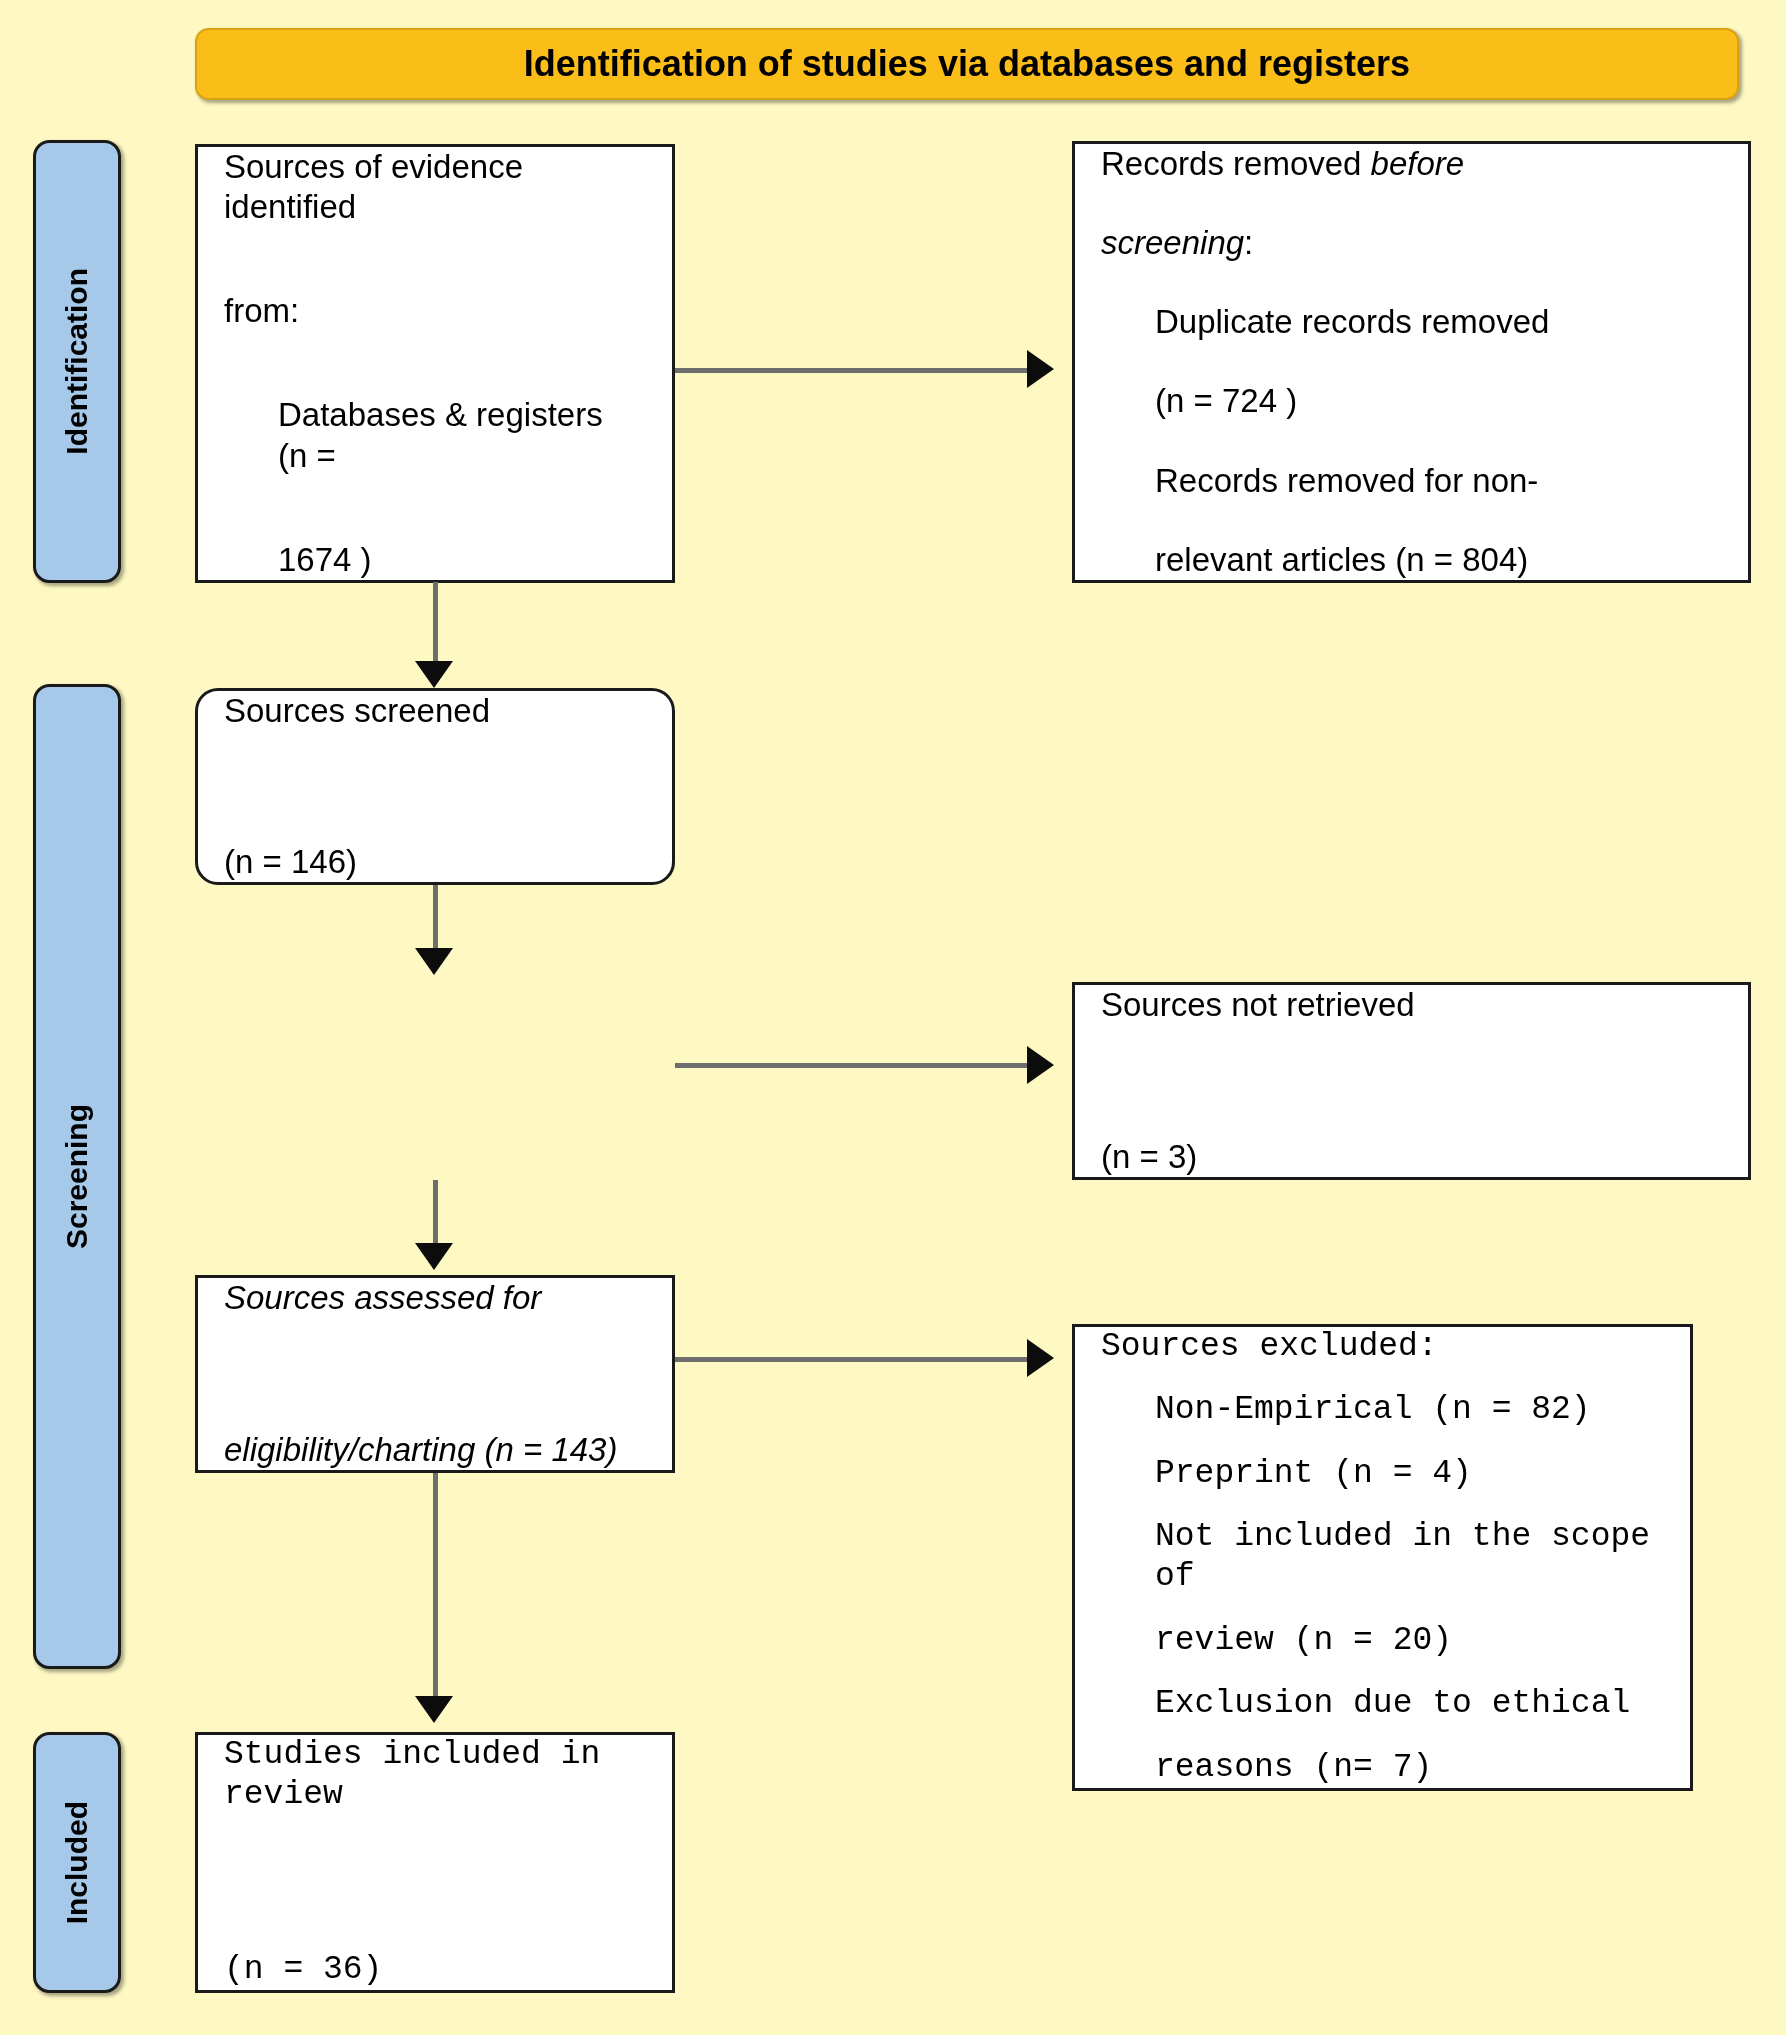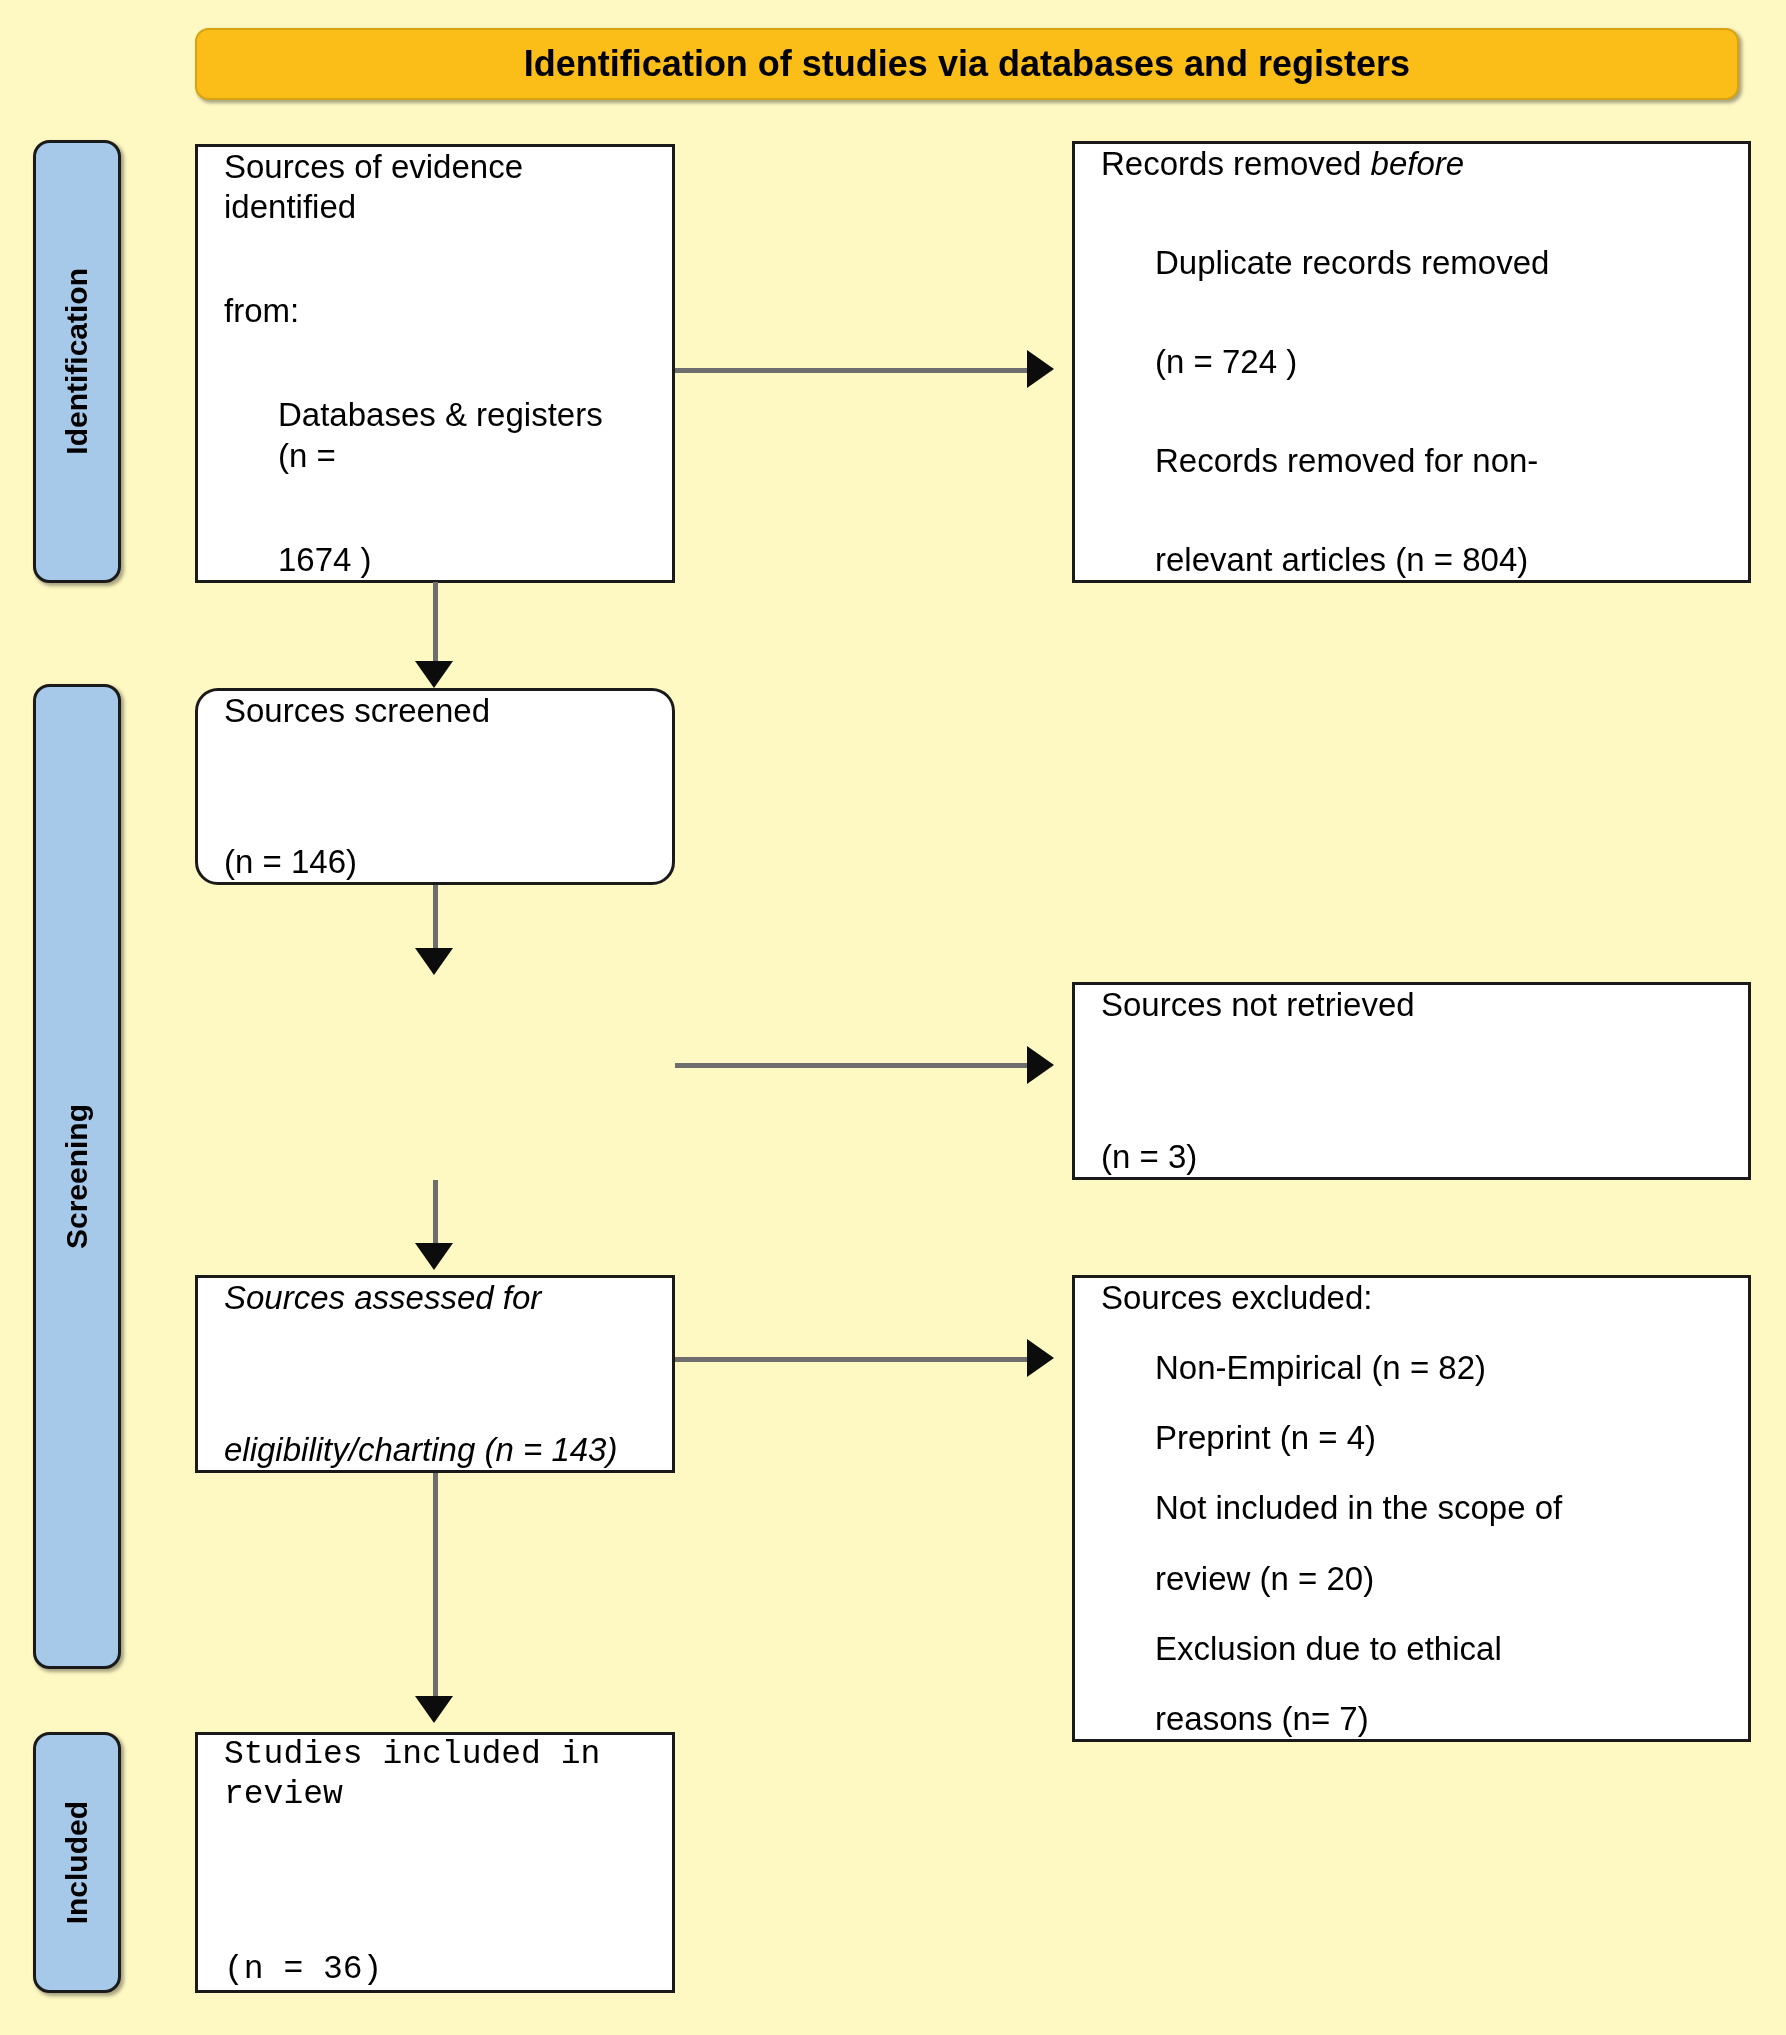--- a/index.html
+++ b/index.html
@@ -89,21 +89,21 @@
   }
   .flow-box .line.indent { padding-left: 54px; text-indent: 0px; }
   .flow-box .line em { font-style: italic; }
 
   #box-identified   { left: 195px;  top: 144px;  width: 480px;  height: 439px; }
   #box-removed      { left: 1072px; top: 141px;  width: 679px;  height: 442px; }
   #box-screened     { left: 195px;  top: 688px;  width: 480px;  height: 197px; border-radius: 23px; }
   #box-fulltext     { left: 195px;  top: 982px; width: 480px;  height: 198px; }
   #box-notretrieved { left: 1072px; top: 982px; width: 679px;  height: 198px; }
   #box-eligibility  { left: 195px;  top: 1275px; width: 480px;  height: 198px; font-style: italic; }
-  #box-excluded     { left: 1072px; top: 1275px; width: 679px;  height: 467px; }
+  #box-excluded     { left: 1072px; top: 1324px; width: 621px;  height: 467px; font-family: Liberation Mono, monospace; }
   #box-included     { left: 195px;  top: 1732px; width: 480px;  height: 261px; font-family: Liberation Mono, monospace; }
 
   
   .arrow-v {
     position: absolute;
     width: 4.5px;
     background: #6E6E6E;
   }
   .arrow-h {
     position: absolute;
@@ -164,20 +164,21 @@
 
   <div class="flow-box" id="box-identified">
     <div class="line">Sources of evidence identified</div>
     <div class="line">from:</div>
     <div class="line indent">Databases &amp; registers  (n =</div>
     <div class="line indent">1674 )</div>
   </div>
 
   <div class="flow-box" id="box-removed">
     <div class="line"><span>Records removed </span><em>before</em></div>
+    <div class="line"><em>screening</em><span>:</span></div>
     <div class="line indent">Duplicate records removed</div>
     <div class="line indent">(n = 724 )</div>
     <div class="line indent">Records removed for non-</div>
     <div class="line indent">relevant articles (n = 804)</div>
   </div>
 
   <div class="flow-box" id="box-screened">
     <div class="line">Sources screened</div>
     <div class="line">(n = 146)</div>
   </div>

